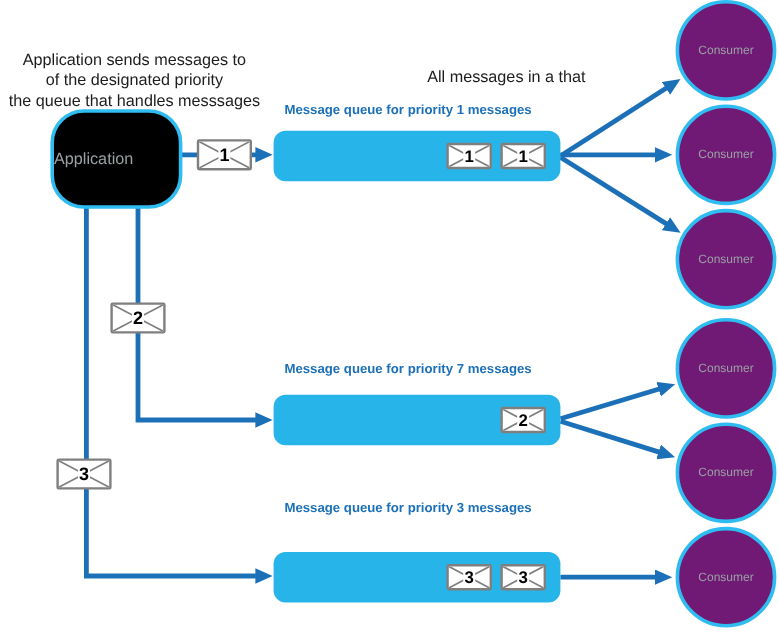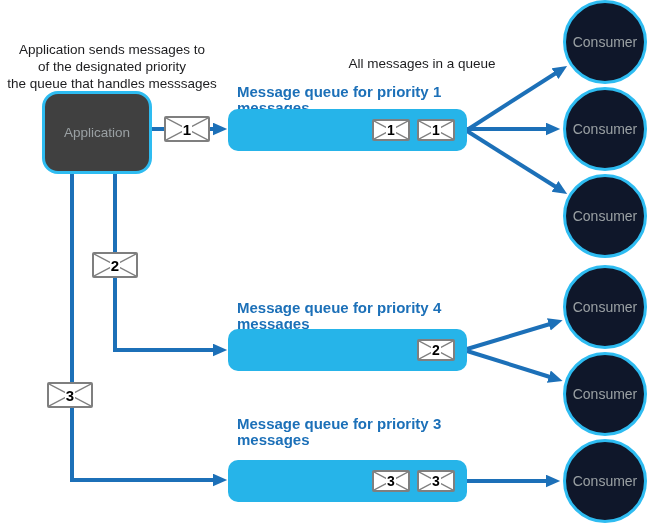--- a/index.html
+++ b/index.html
@@ -18,37 +18,37 @@
   }
   .wires{position:absolute;left:0;top:0;z-index:1;}
   .wires path{stroke:var(--blue_arrow);stroke-width:4;fill:none;}
   .wires marker path{fill:var(--blue_arrow);stroke:none;}
   .note{
     position:absolute;z-index:2;text-align:center;color:var(--dark_text);
     font-size:13.5px;line-height:17px;margin-top:17px;
   }
   .appbox{
     position:absolute;z-index:2;left:42px;top:91px;width:104px;height:77px;
-    background:#404040;border:3px solid var(--cyan_border);border-radius:16px;
-    display:flex;align-items:center;justify-content:center;
+    background:#000000;border:3px solid var(--cyan_border);border-radius:28px;
+    display:flex;align-items:center;justify-content:flex-start;
     color:var(--gray_text);font-size:13.5px;
   }
   .queue{
     position:absolute;z-index:2;left:228px;width:239px;height:42px;
     background:var(--cyan_fill);border-radius:10px;
   }
   .qtitle{
     position:absolute;z-index:2;left:237px;width:240px;
-    color:var(--title_blue);font-size:15px;font-weight:bold;line-height:16px;
+    color:var(--title_blue);font-size:11px;font-weight:bold;line-height:16px;
   }
   .consumer{
     position:absolute;z-index:2;left:563px;width:84px;height:84px;box-sizing:border-box;
-    background:#0f172a;border:3px solid var(--cyan_border);border-radius:50%;
+    background:#701a75;border:3px solid var(--cyan_border);border-radius:50%;
     display:flex;align-items:center;justify-content:center;
-    color:var(--gray_text);font-size:14px;
+    color:var(--gray_text);font-size:10px;
   }
   .env{
     position:absolute;z-index:3;box-sizing:border-box;
     background:#fff;border:2px solid var(--env_border);border-radius:2px;
     display:flex;align-items:center;justify-content:center;
   }
   .env svg{position:absolute;left:0;top:0;width:100%;height:100%;}
   .env svg path{stroke:var(--env_border);stroke-width:1.4;fill:none;vector-effect:non-scaling-stroke;}
   .env .env-n{
     position:relative;z-index:1;background:#fff;padding:0 1px;
@@ -77,29 +77,29 @@
     <path d="M467,351 L550,377" marker-end="url(#ah)"></path>
     <path d="M467,481 H547" marker-end="url(#ah)"></path>
   </svg>
 
   <div class="note" style="left:6px;top:24px;width:212px;">
     <div>Application sends messages to</div>
     <div>of the designated priority</div>
     <div>the queue that handles messsages</div>
   </div>
   <div class="note" style="left:332px;top:38px;width:180px;">
-    <div>All messages in a queue</div>
+    <div>All messages in a that</div>
   </div>
 
   <div class="appbox">
     <span>Application</span>
   </div>
 
   <div class="qtitle" style="top:84px;">Message queue for priority 1 messages</div>
-  <div class="qtitle" style="top:300px;">Message queue for priority 4 messages</div>
+  <div class="qtitle" style="top:300px;">Message queue for priority 7 messages</div>
   <div class="qtitle" style="top:416px;">Message queue for priority 3 messages</div>
 
   <div class="queue" style="top:109px;"></div>
   <div class="queue" style="top:329px;"></div>
   <div class="queue" style="top:460px;"></div>
 
   <div class="env" style="left:164px;top:116px;width:46px;height:26px;">
     <svg viewBox="0 0 10 10" preserveAspectRatio="none">
         <path d="M0,0 L10,10 M10,0 L0,10"></path>
       </svg>

